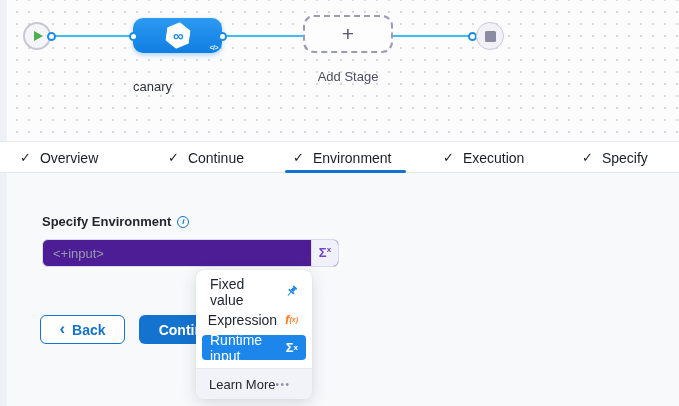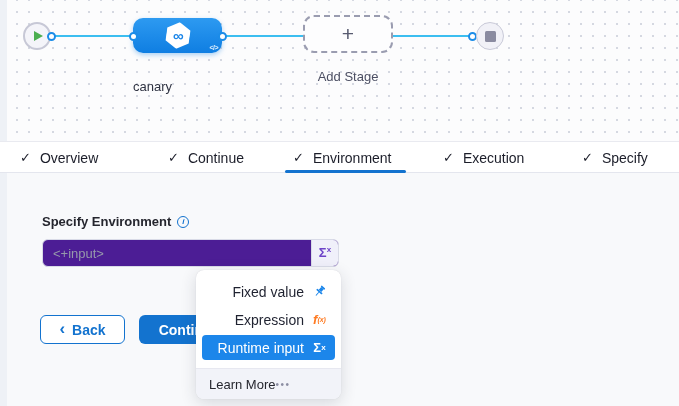--- a/index.html
+++ b/index.html
@@ -72,21 +72,21 @@
   }
   .sup{font-size:8px;vertical-align:super;font-weight:bold;}
   .sub{font-size:7px;vertical-align:sub;}
   .actions{position:absolute;left:33px;top:142px;display:flex;gap:14px;}
   .btn{height:29px;border-radius:6px;font-size:14px;font-weight:bold;display:flex;align-items:center;justify-content:center;box-sizing:border-box;cursor:pointer;}
   .btn-back{width:85px;background:#ffffff;border:1.5px solid #1373cf;color:#1373cf;gap:7px;}
   .btn-back .chev{font-size:17px;font-weight:bold;line-height:1;margin-top:-2px;}
   .btn-continue{width:100px;background:#1373cf;border:none;color:#ffffff;}
   
   .dropdown{
-    position:absolute;left:189px;top:97px;width:145px;background:#ffffff;border-radius:8px;z-index:10;
+    position:absolute;left:189px;top:97px;width:116px;background:#ffffff;border-radius:8px;z-index:10;
     box-shadow:0 4px 16px rgba(40,41,61,.16),0 0 1px rgba(40,41,61,.18);
   }
   .menu-items{padding:6px 4px 5px 4px;}
   .menu-item{
     height:25px;margin:3px 2px;padding:0 8px;border-radius:4px;
     display:flex;align-items:center;justify-content:flex-end;gap:8px;
     font-size:14px;color:#1f2230;cursor:pointer;
   }
   .menu-item.selected{background:#1c86ea;color:#ffffff;}
   .menu-item .mi-icon{display:flex;align-items:center;justify-content:center;width:15px;}

